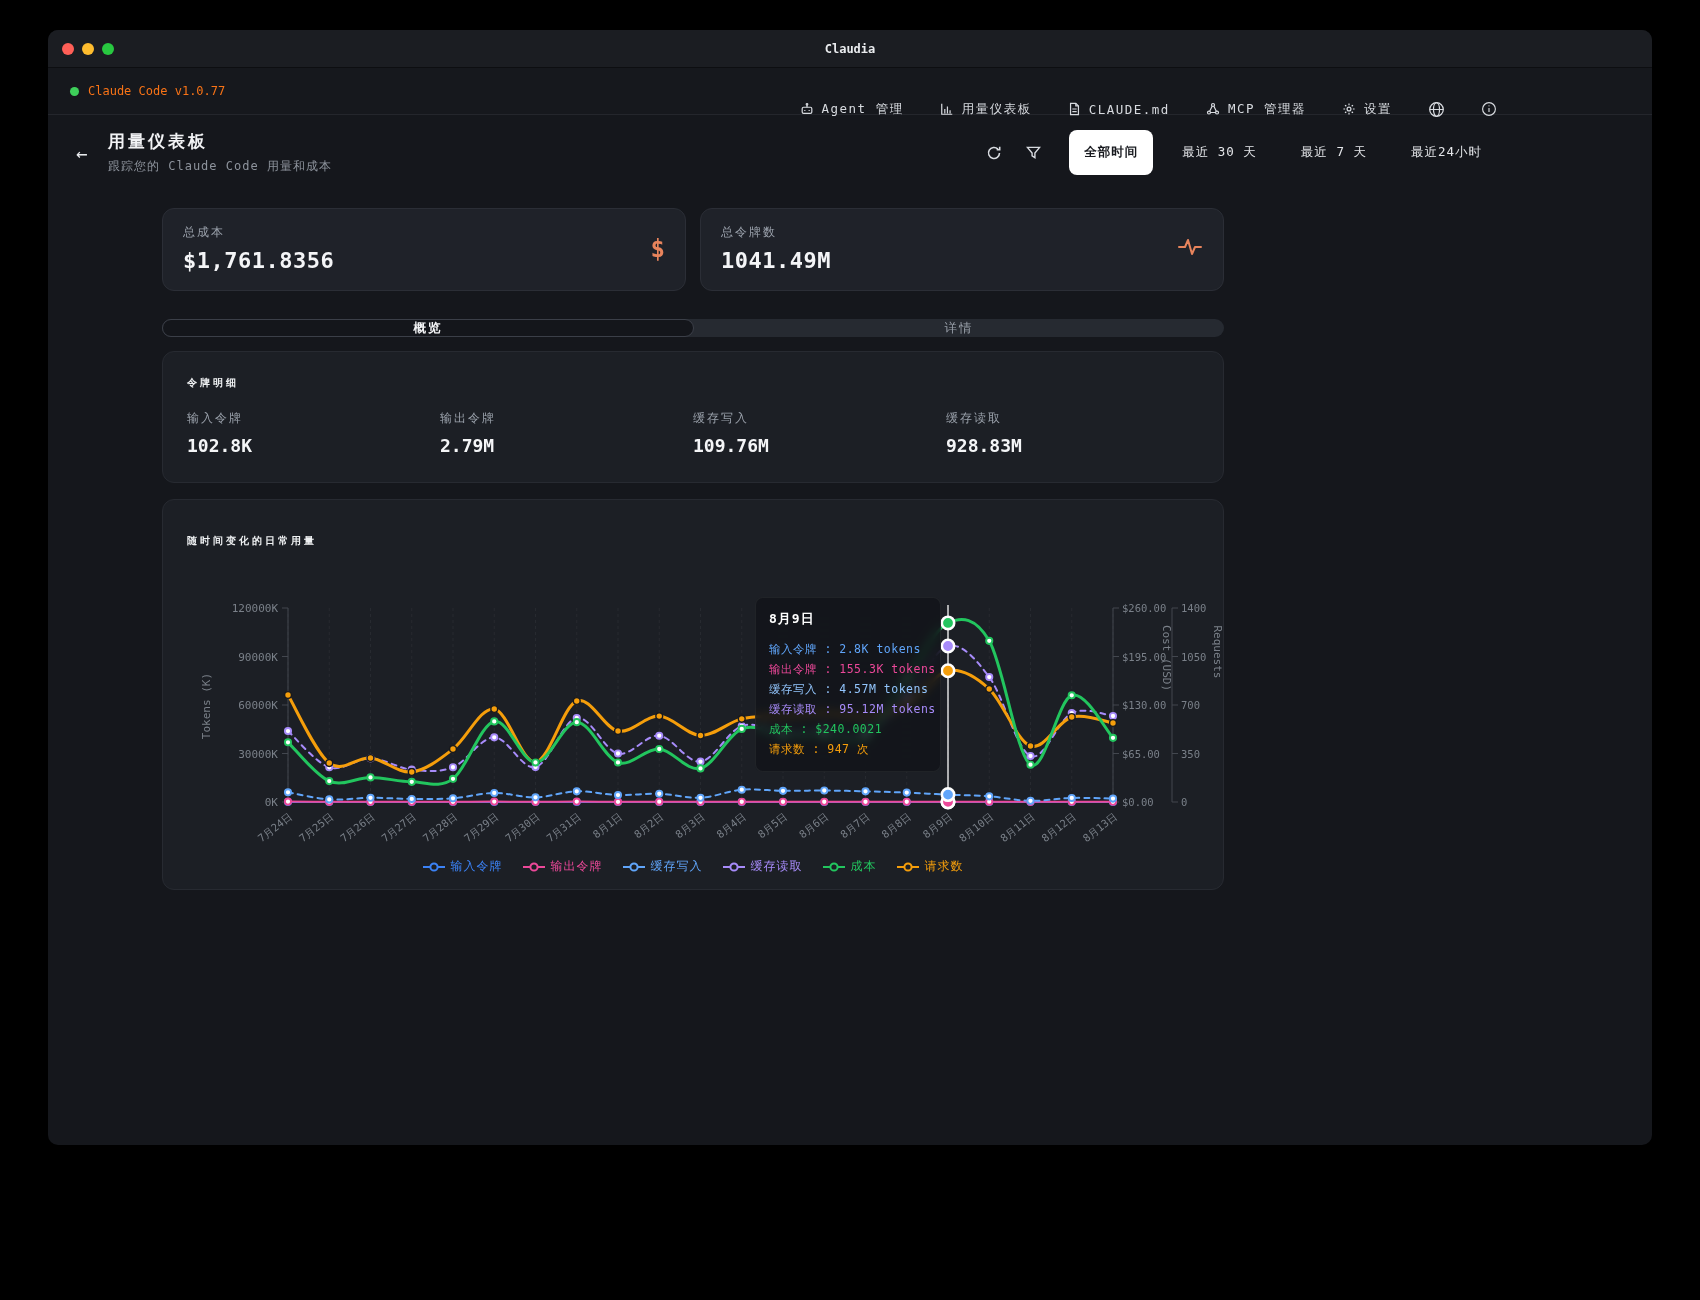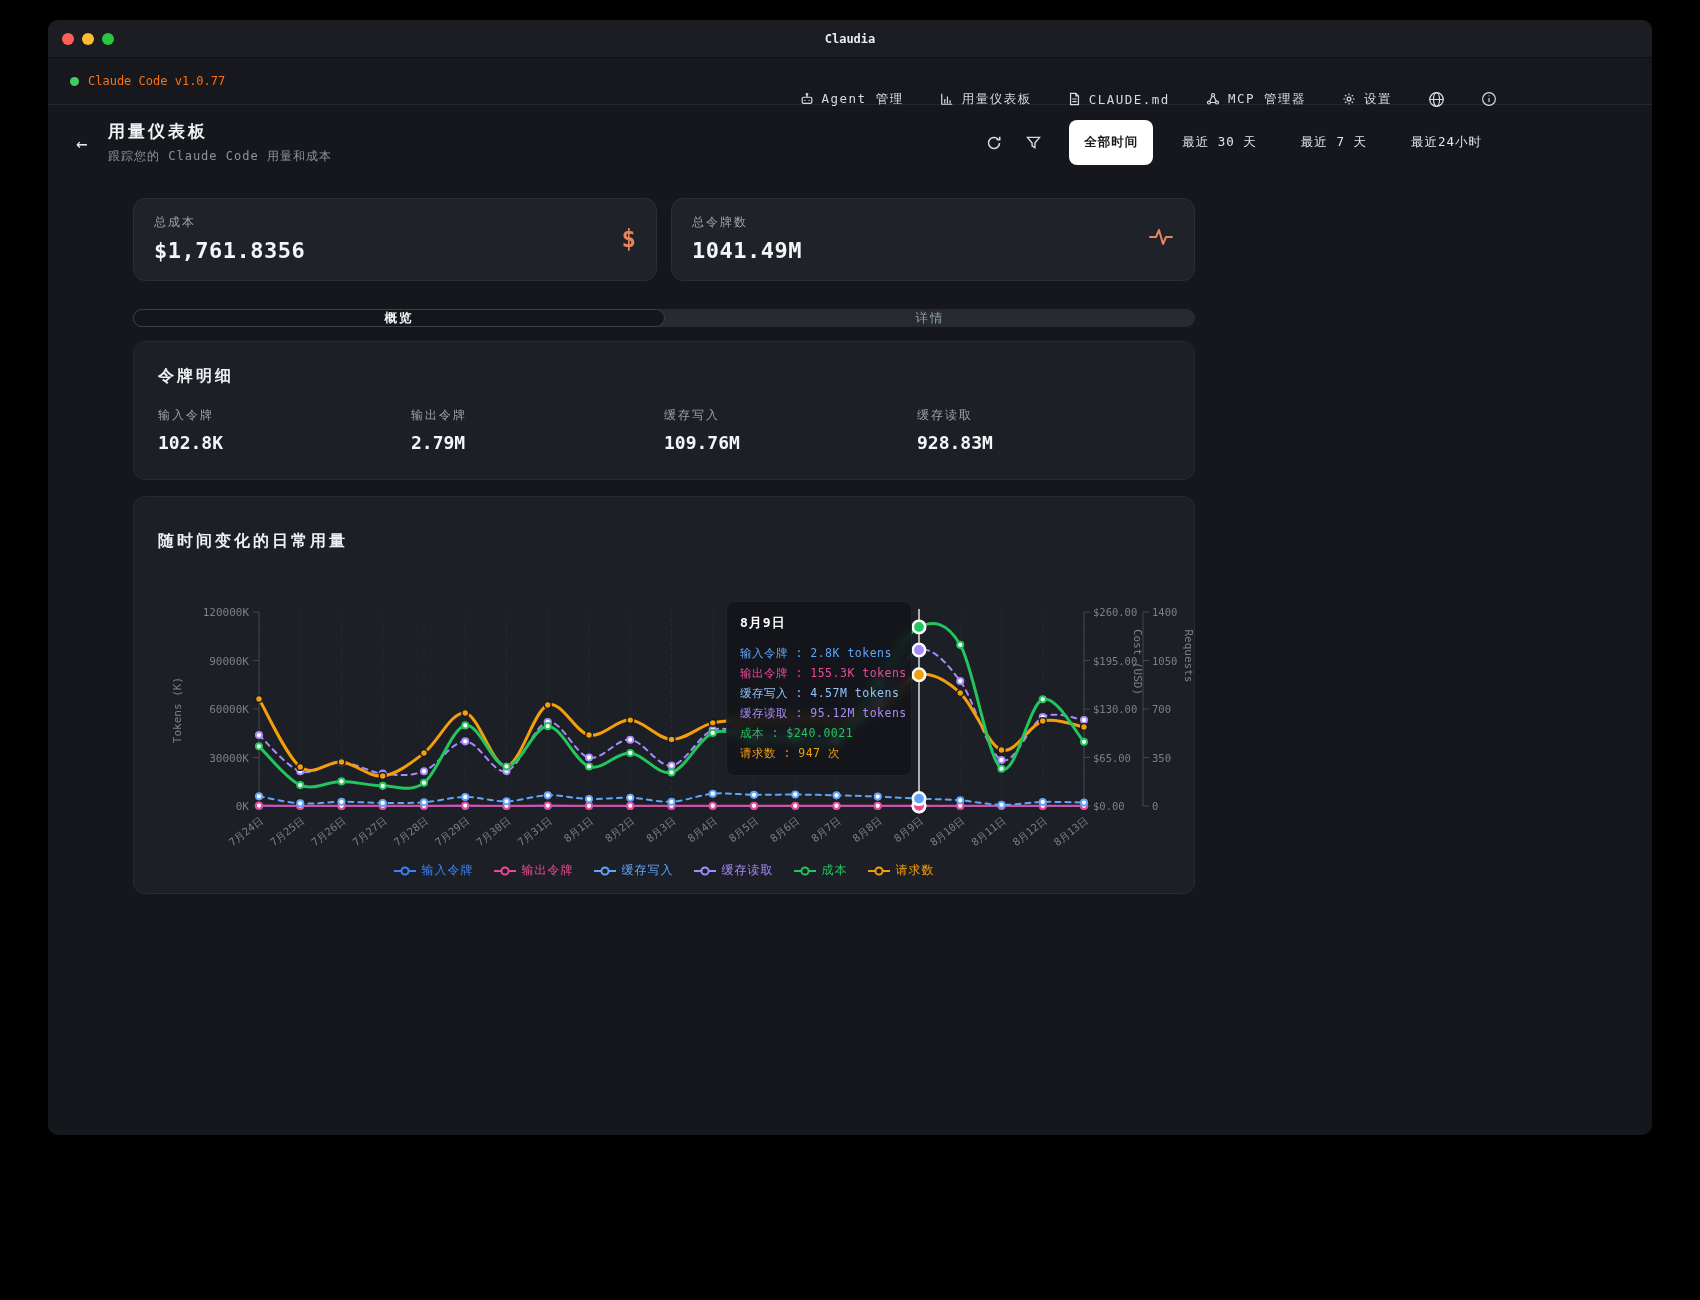--- a/index.html
+++ b/index.html
@@ -1,17 +1,17 @@
 <!DOCTYPE html>
 <html><head>
 <meta charset="utf-8">
 <style>
   * { margin:0; padding:0; box-sizing:border-box; }
   html,body { width:1700px; height:1300px; background:#000; font-family:"DejaVu Sans Mono","Liberation Mono",monospace; }
-  .window { position:absolute; left:48px; top:20px; width:1604px; height:1115px; background:#15171c; border-radius:10px; overflow:hidden; box-shadow:0 20px 60px rgba(0,0,0,.7); }
+  .window { position:absolute; left:48px; top:30px; width:1604px; height:1115px; background:#15171c; border-radius:10px; overflow:hidden; box-shadow:0 20px 60px rgba(0,0,0,.7); }
 
   
   .titlebar { height:38px; background:#1b1d22; border-bottom:1px solid #0d0e11; position:relative; display:flex; align-items:center; justify-content:center; }
   .traffic { position:absolute; left:14px; top:13px; display:flex; gap:8px; }
   .tl { width:12px; height:12px; border-radius:50%; display:inline-block; }
   .tl.red{background:#ff5f57}.tl.yellow{background:#febc2e}.tl.green{background:#28c840}
   .titlebar-title { color:#e9ebee; font-size:12px; font-weight:bold; }
 
   
   .app-header { height:47px; display:flex; align-items:center; padding:0 155px 0 22px; border-bottom:1px solid #24262c; background:#16181d; }
@@ -27,35 +27,35 @@
   .back-btn { color:#e9ebee; font-size:19px; width:30px; }
   .page-titles { margin-left:2px; }
   .page-title { color:#f2f3f5; font-size:17px; font-weight:bold; letter-spacing:3px; }
   .page-subtitle { color:#8d939c; font-size:12px; margin-top:5px; letter-spacing:1px; }
   .header-actions { margin-left:auto; display:flex; align-items:center; gap:24px; color:#dfe2e6; }
   .filter-group { display:flex; align-items:center; gap:14px; margin-left:4px; }
   .pill { font-size:12.5px; padding:14px 15px; border-radius:8px; color:#e5e7ea; letter-spacing:1px; white-space:nowrap; }
   .pill.active { background:#fff; color:#17191e; font-weight:bold; }
 
   
-  .content { margin-left:85px; width:1062px; }
+  .content { margin-left:114px; width:1062px; }
   .stats-row { display:flex; gap:14px; margin-top:16px; }
   .stat-card { flex:1; background:#1f2229; border:1px solid #2b2e36; border-radius:12px; padding:15px 20px 17px; display:flex; justify-content:space-between; align-items:center; }
   .stat-label { color:#9aa1ab; font-size:12px; letter-spacing:2px; }
   .stat-value { color:#f4f5f7; font-size:22px; font-weight:bold; margin-top:7px; letter-spacing:.5px; }
   .stat-icon { color:#e8845c; }
   .stat-icon .dollar { font-size:24px; font-weight:bold; }
 
   .tabs { margin-top:28px; background:#262a31; border-radius:9px; display:flex; height:18px; }
   .tab { flex:1; display:flex; align-items:center; justify-content:center; font-size:12.5px; color:#9aa1ab; letter-spacing:2px; border-radius:9px; }
   .tab.active { background:#14161b; border:1px solid #3b3f48; color:#f2f3f5; font-weight:bold; }
 
   .panel { margin-top:14px; background:#1c1f25; border:1px solid #272a31; border-radius:12px; }
   .token-panel { padding:24px 24px 26px; }
-  .panel-heading { color:#eef0f2; font-size:16px; font-weight:bold; letter-spacing:3px; }
+  .panel-heading { color:#eef0f2; font-size:10px; font-weight:bold; letter-spacing:3px; }
   .breakdown-grid { display:grid; grid-template-columns:repeat(4,1fr); margin-top:20px; }
   .bd-label { color:#9aa1ab; font-size:12px; letter-spacing:2px; }
   .bd-value { color:#f4f5f7; font-size:18px; font-weight:bold; margin-top:8px; }
 
   .chart-panel { margin-top:16px; padding:34px 0 14px; }
   .chart-panel .panel-heading { padding-left:24px; }
   .chart-wrap { position:relative; margin-top:8px; height:296px; }
   .chart-wrap svg { position:absolute; left:0; top:0; }
   .tooltip { position:absolute; left:592px; top:41px; width:186px; background:rgba(17,19,24,.78); border:1px solid rgba(255,255,255,.06); border-radius:8px; padding:12px 13px; backdrop-filter:blur(5px); z-index:5; }
   .tooltip-title { color:#fff; font-size:13px; font-weight:bold; letter-spacing:1px; margin-bottom:11px; }

